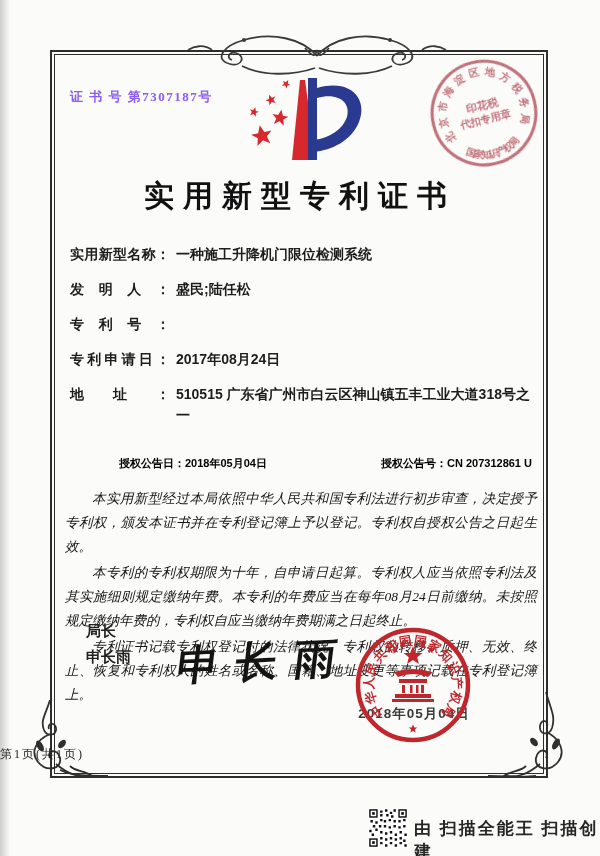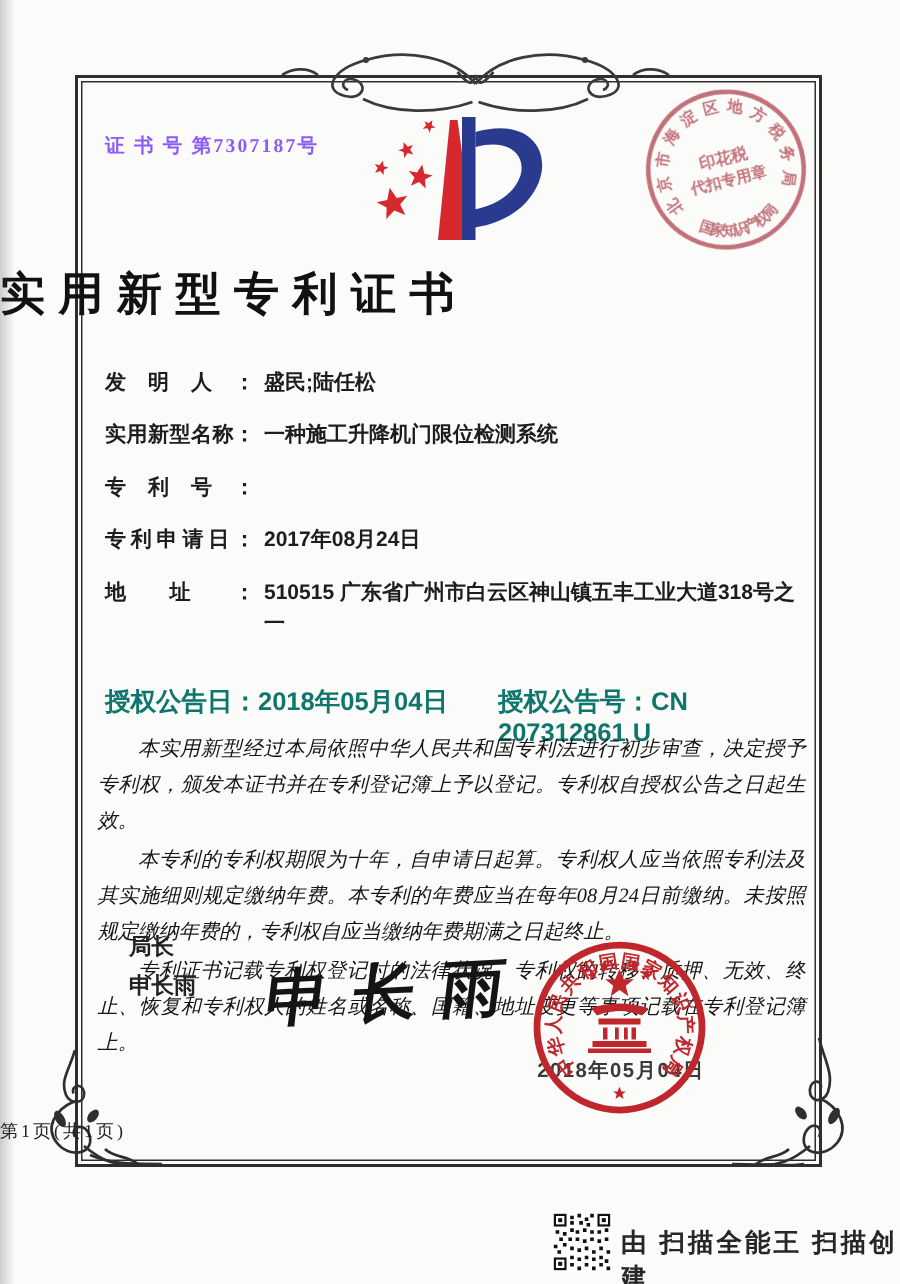--- a/index.html
+++ b/index.html
@@ -20,38 +20,38 @@
   }
   .frame::before{
     content:"";position:absolute;inset:2px;border:1px solid #2e2e2e;
   }
   .cert-no{
     position:absolute;left:70px;top:88px;font-size:13px;letter-spacing:1.5px;
     color:#8b5cf6;font-weight:600;
   }
   .logo{position:absolute;left:240px;top:70px;}
   .title{
-    position:absolute;left:0;right:0;top:176px;text-align:left;
+    position:absolute;left:0;right:0;top:176px;text-align:center;
     font-size:30px;font-weight:700;letter-spacing:9px;color:#111;
   }
   .fields{
     position:absolute;left:70px;top:244px;width:462px;
     font-family:"Liberation Sans","DejaVu Sans",sans-serif;
     font-size:14px;font-weight:700;color:#1d1d1d;
   }
   .frow{display:flex;line-height:21px;margin-bottom:14px;}
   .flabel{
     flex:0 0 100px;text-align:justify;text-align-last:justify;
     -moz-text-align-last:justify;margin-right:6px;white-space:pre;
   }
   .fvalue{flex:1;}
   .grant-row{
     position:absolute;top:456px;left:70px;width:462px;display:flex;
     font-family:"Liberation Sans","DejaVu Sans",sans-serif;
-    font-size:17px;font-weight:700;color:#0f766e;justify-content:flex-end;
+    font-size:11px;font-weight:700;color:#000000;justify-content:flex-end;
   }
   .grant-left{flex:0 0 262px;}
   .body{
     position:absolute;left:65px;top:487px;width:472px;
     font-size:13.5px;line-height:1.78;color:#151515;
     font-style:italic;text-align:justify;
   }
   .body p{margin:0 0 2px;text-indent:2em;}
   .signoff{
     position:absolute;left:86px;top:620px;
@@ -163,26 +163,26 @@
       <text transform="translate(56.0 96.0) rotate(360.0)" text-anchor="middle" dominant-baseline="central" font-size="9.5" font-weight="bold" fill="#b5535e">识</text>
       <text transform="translate(63.4 95.3) rotate(349.3)" text-anchor="middle" dominant-baseline="central" font-size="9.5" font-weight="bold" fill="#b5535e">产</text>
       <text transform="translate(70.6 93.3) rotate(338.7)" text-anchor="middle" dominant-baseline="central" font-size="9.5" font-weight="bold" fill="#b5535e">权</text>
       <text transform="translate(77.2 89.9) rotate(328.0)" text-anchor="middle" dominant-baseline="central" font-size="9.5" font-weight="bold" fill="#b5535e">局</text>
     </svg>
 
   <div class="title">实用新型专利证书</div>
 
   <div class="fields">
     <div class="frow">
+      <span class="flabel">实用新型名称：</span>
+      <span class="fvalue">一种施工升降机门限位检测系统</span>
+    </div>
+    <div class="frow">
       <span class="flabel">发明人：</span>
       <span class="fvalue">盛民;陆任松</span>
-    </div>
-    <div class="frow">
-      <span class="flabel">实用新型名称：</span>
-      <span class="fvalue">一种施工升降机门限位检测系统</span>
     </div>
     <div class="frow">
       <span class="flabel">专利号：</span>
     </div>
     <div class="frow">
       <span class="flabel">专利申请日：</span>
       <span class="fvalue">2017年08月24日</span>
     </div>
     <div class="frow">
       <span class="flabel">地址：</span>

